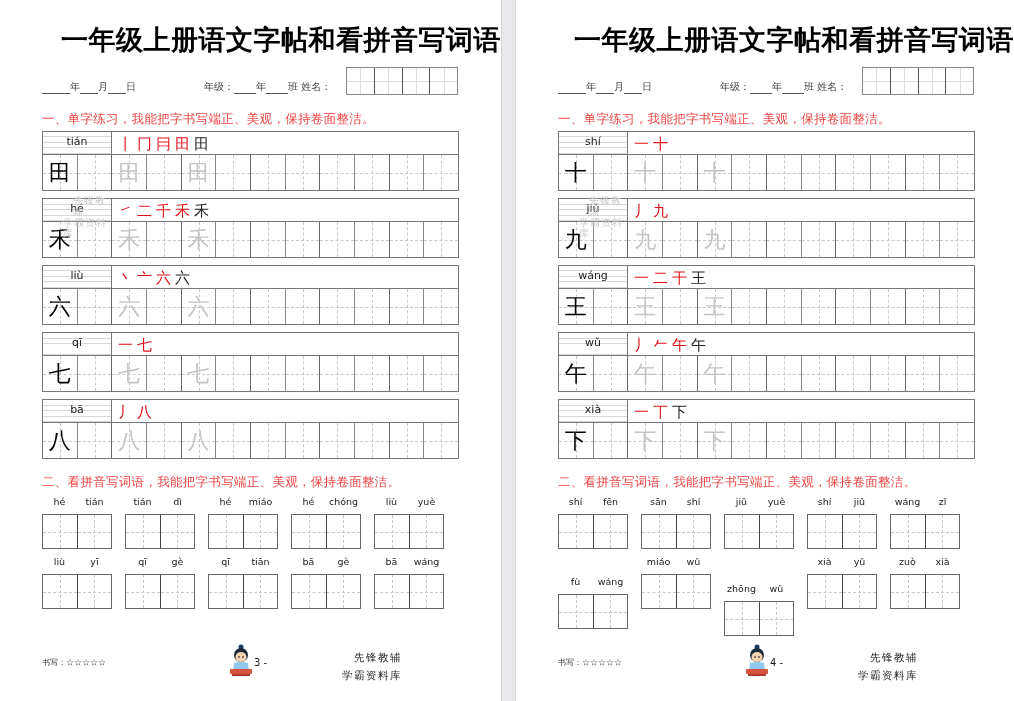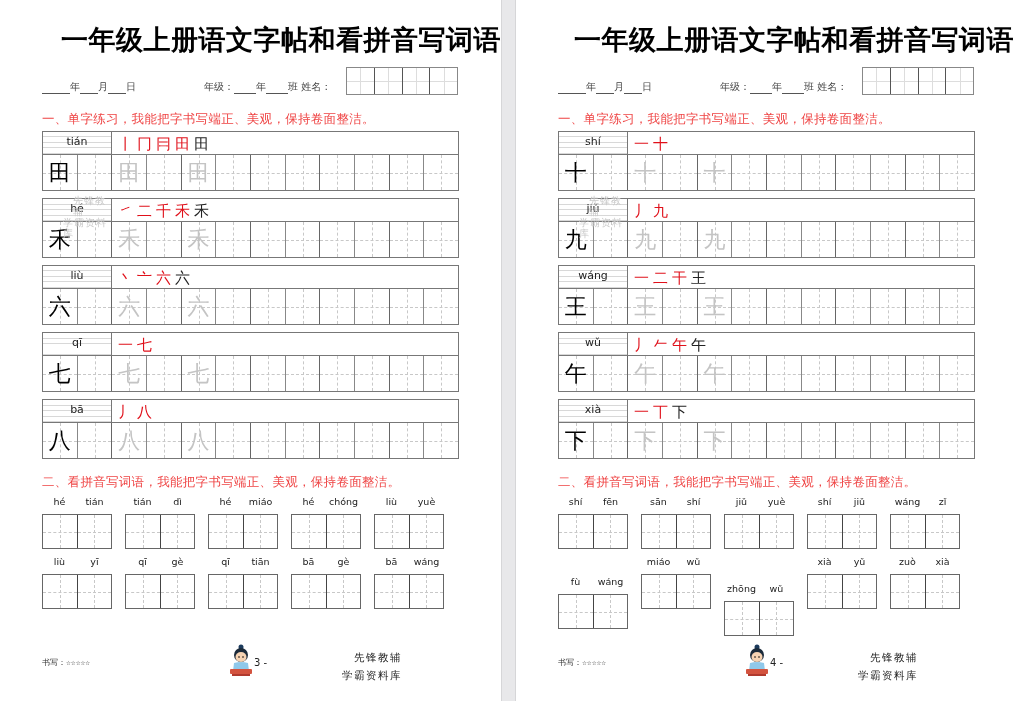--- a/index.html
+++ b/index.html
@@ -76,21 +76,21 @@
   .watermark div:first-child { margin-left: 10px; }
   .word { position: absolute; width: 70px; }
   .word .wpy { display: flex; height: 14px; }
   .word .wpy span { flex: 1; text-align: center; font-size: 9.5px; color: #222; }
   .word .wbox { margin-top: 4px; height: 35px; border: 1.5px solid #666; display: flex; }
   .word .wcell { flex: 1; position: relative; }
   .word .wcell:first-child { border-right: 1.5px solid #444; }
   .word .wcell::before { content: ""; position: absolute; left: 50%; top: 0; bottom: 0; border-left: 1px dashed #c8c8c8; }
   .word .wcell::after { content: ""; position: absolute; top: 50%; left: 0; right: 0; border-top: 1px dashed #c8c8c8; }
   .footer-rating {
-    position: absolute; top: 657px; left: 42px; font-size: 8px; color: #333; font-family: Liberation Mono, monospace;
+    position: absolute; top: 657px; left: 42px; font-size: 8px; color: #333; font-family: Liberation Serif, serif;
   }
   .mascot { position: absolute; top: 644px; left: 228px; width: 26px; height: 34px; }
   .page-num { position: absolute; top: 657px; left: 254px; font-size: 10px; color: #222; }
   .brand {
     position: absolute; top: 648px; left: 340px; text-align: right; width: 62px;
     font-family: "DejaVu Serif", serif; font-size: 10.5px; color: #222; line-height: 18px; letter-spacing: 1.5px;
   }
 </style>
 </head>
 <body>

